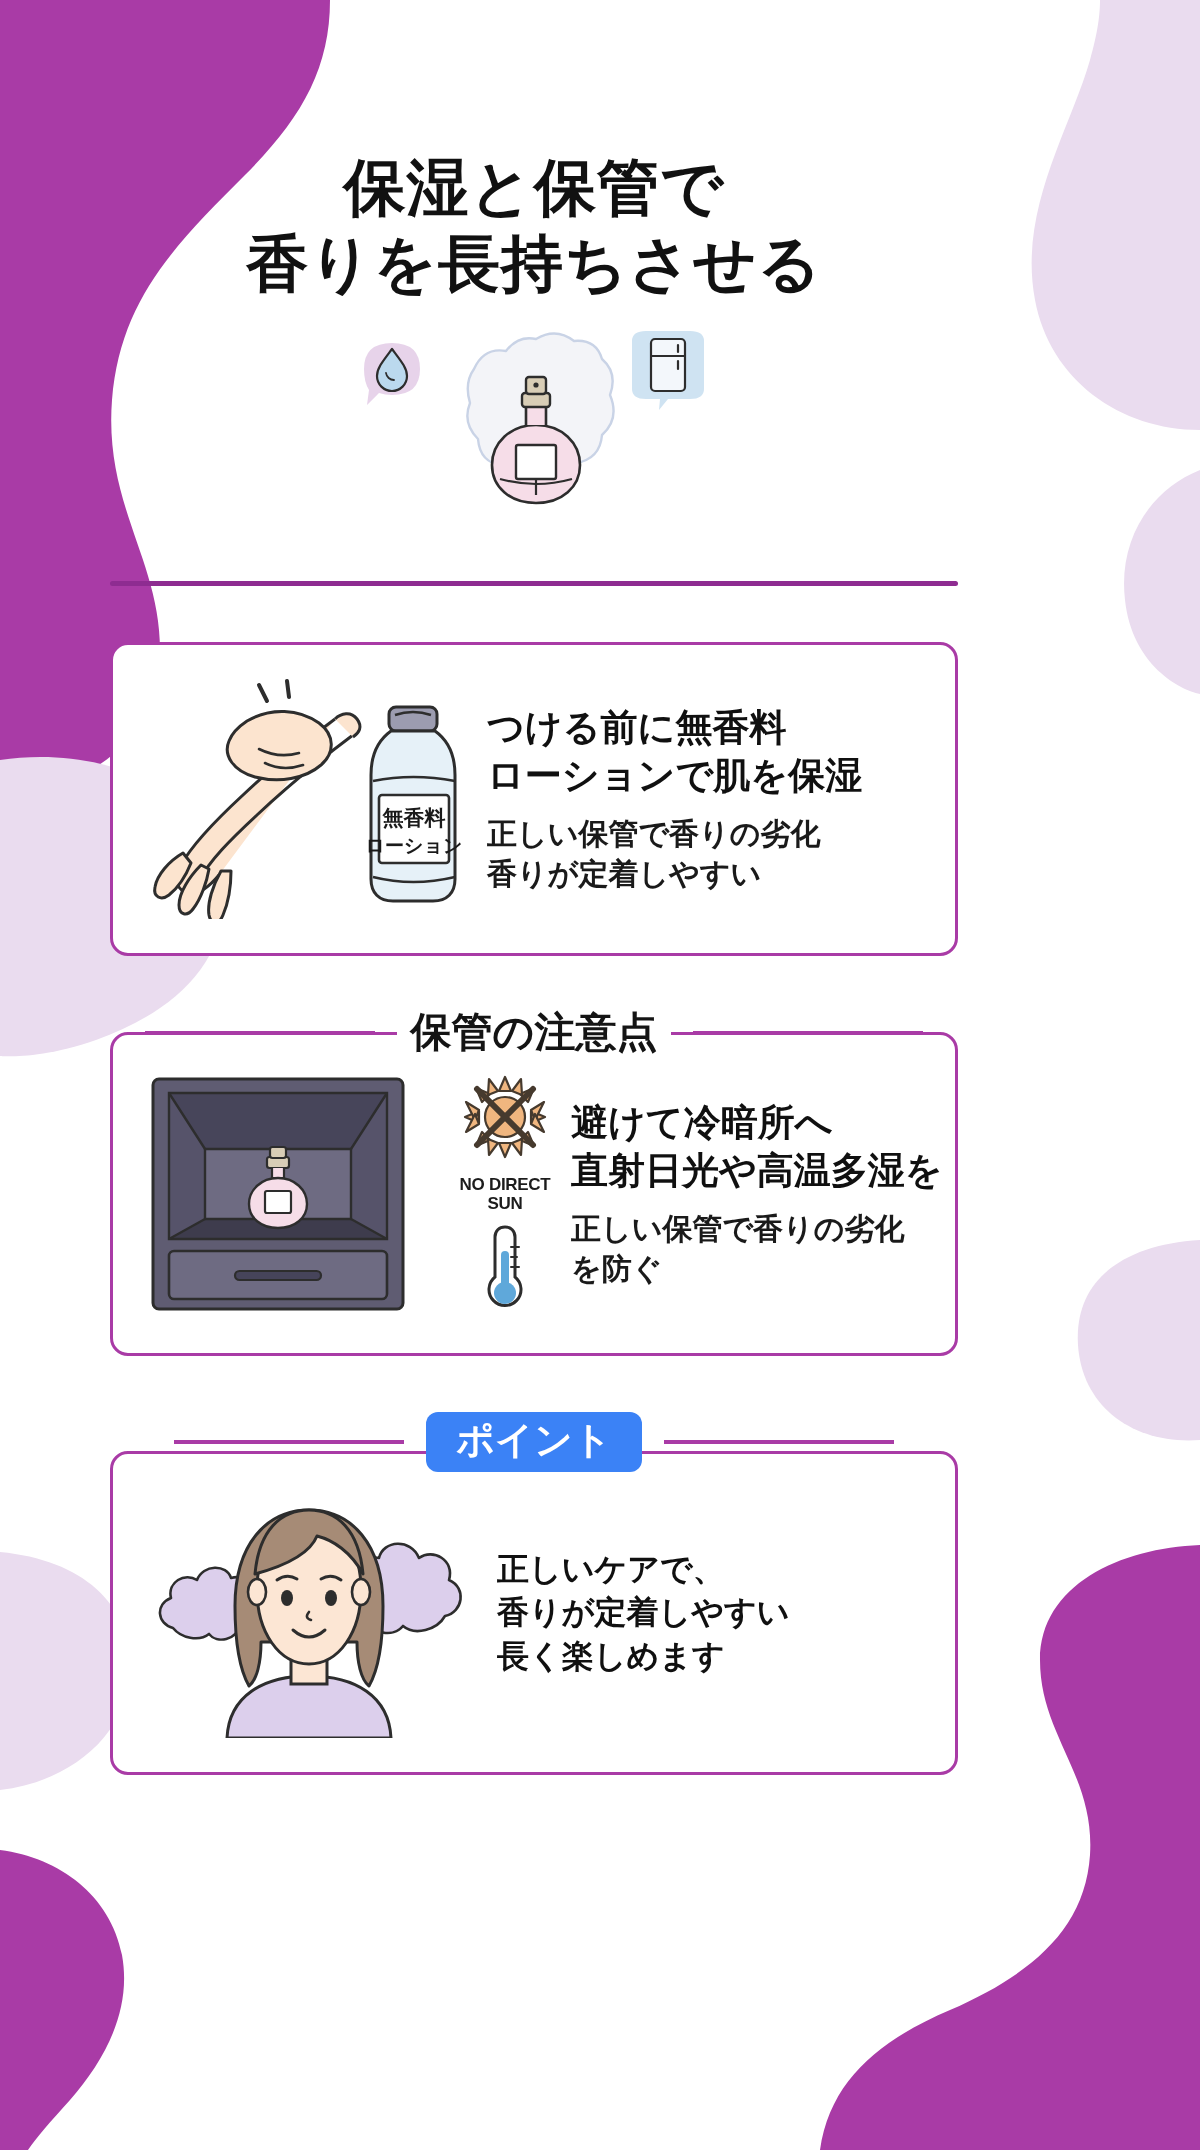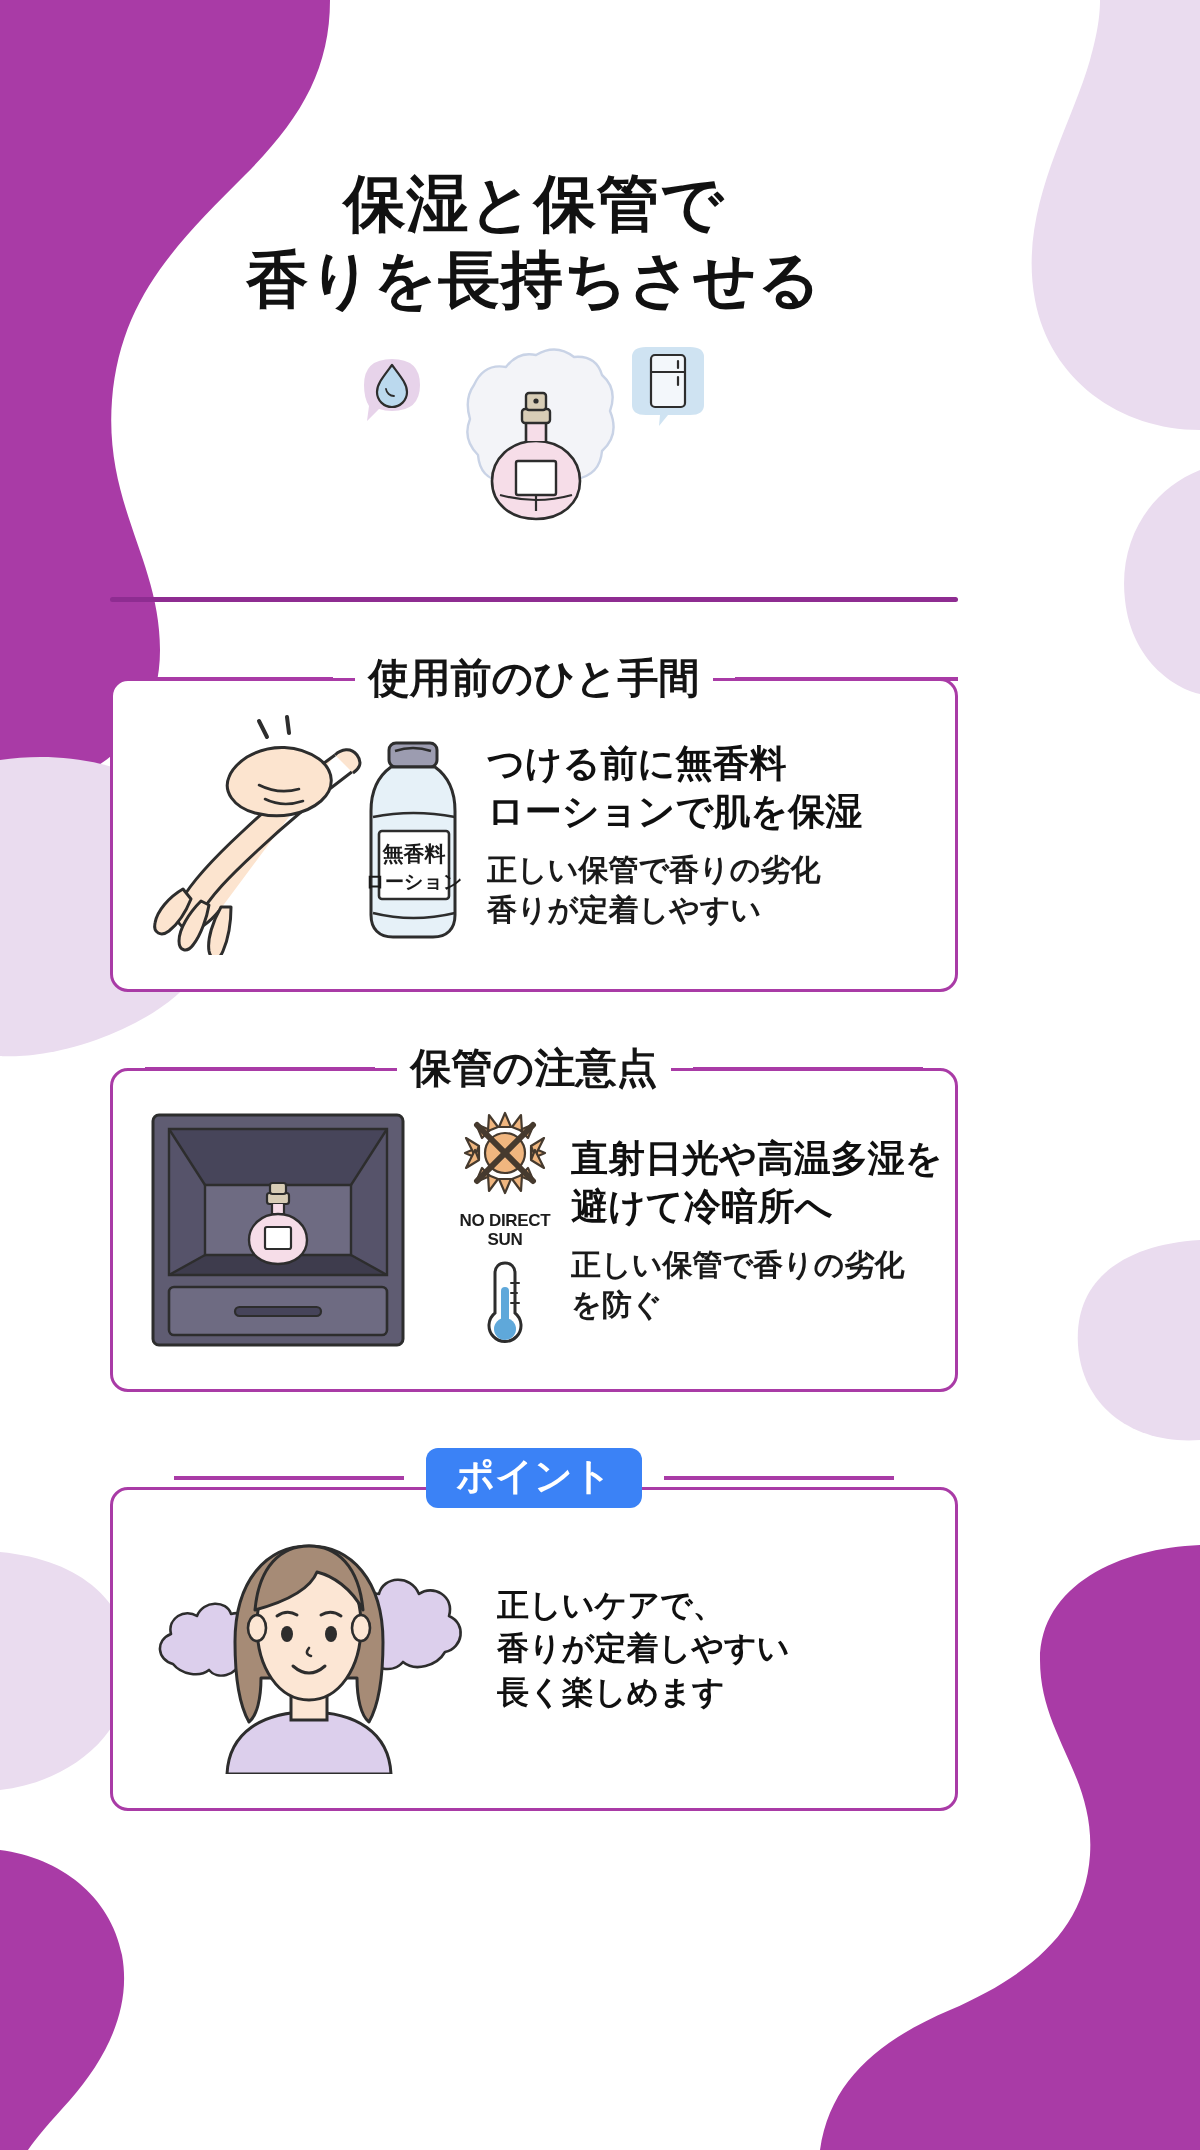--- a/index.html
+++ b/index.html
@@ -21,21 +21,21 @@
 
   
   .bg-layer { position: absolute; inset: 0; overflow: hidden; z-index: 0; }
   .bg-layer svg { position: absolute; inset: 0; width: 1200px; height: 2150px; }
 
   
   .content {
     position: relative;
     z-index: 2;
     width: 1068px;
-    padding: 16px 110px;
+    padding: 0 110px;
   }
 
   
   .title-block {
     padding-top: 150px;
     text-align: center;
   }
   .title-line {
     font-size: 62px;
     font-weight: bold;
@@ -225,25 +225,20 @@
           <path d="M196,150 q36,10 72,0" fill="none" stroke="#2d2d2d" stroke-width="2.2"></path>
 
           <line x1="232" y1="150" x2="232" y2="166" stroke="#2d2d2d" stroke-width="2.2"></line>
         </g>
       </svg>
     </div>
 
     <div class="main-divider"></div>
 
     <div class="section">
-      <div class="section-head">
-        <div class="head-rule"></div>
-        <div class="section-title">使用前のひと手間</div>
-        <div class="head-rule"></div>
-      </div>
 
       <div class="card">
         <div class="card-art">
           <svg width="330" height="240" viewBox="0 0 330 240" xmlns="http://www.w3.org/2000/svg" aria-hidden="true">
 
             <g stroke="#2d2d2d" stroke-width="4" stroke-linecap="round">
               <line x1="128" y1="22" x2="120" y2="6"></line>
               <line x1="150" y1="18" x2="148" y2="2"></line>
             </g>
 
@@ -371,22 +366,22 @@
             <g stroke="#2d2d2d" stroke-width="2" stroke-linecap="round">
               <line x1="33" y1="26" x2="41" y2="26"></line>
               <line x1="33" y1="36" x2="39" y2="36"></line>
               <line x1="33" y1="46" x2="41" y2="46"></line>
             </g>
           </svg>
         </div>
 
         <div class="card-text">
           <div class="lead">
+            <span class="nowrap">避けて冷暗所へ</span>
             <span class="nowrap">直射日光や高温多湿を</span>
-            <span class="nowrap">避けて冷暗所へ</span>
           </div>
           <div class="sub">
             <span class="nowrap">正しい保管で香りの劣化</span>
             <span class="nowrap">を防ぐ</span>
           </div>
         </div>
       </div>
     </div>
 
     <div class="section">

